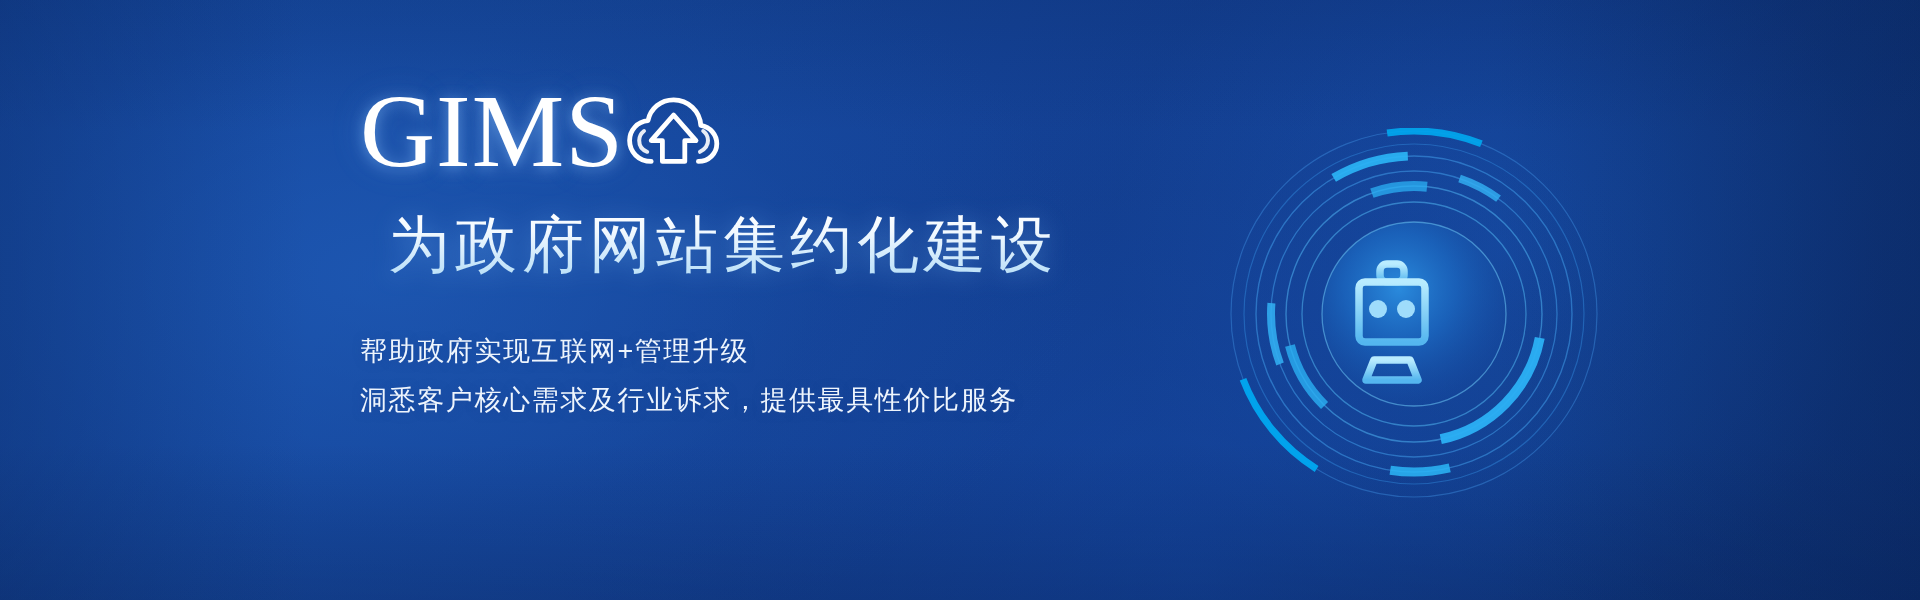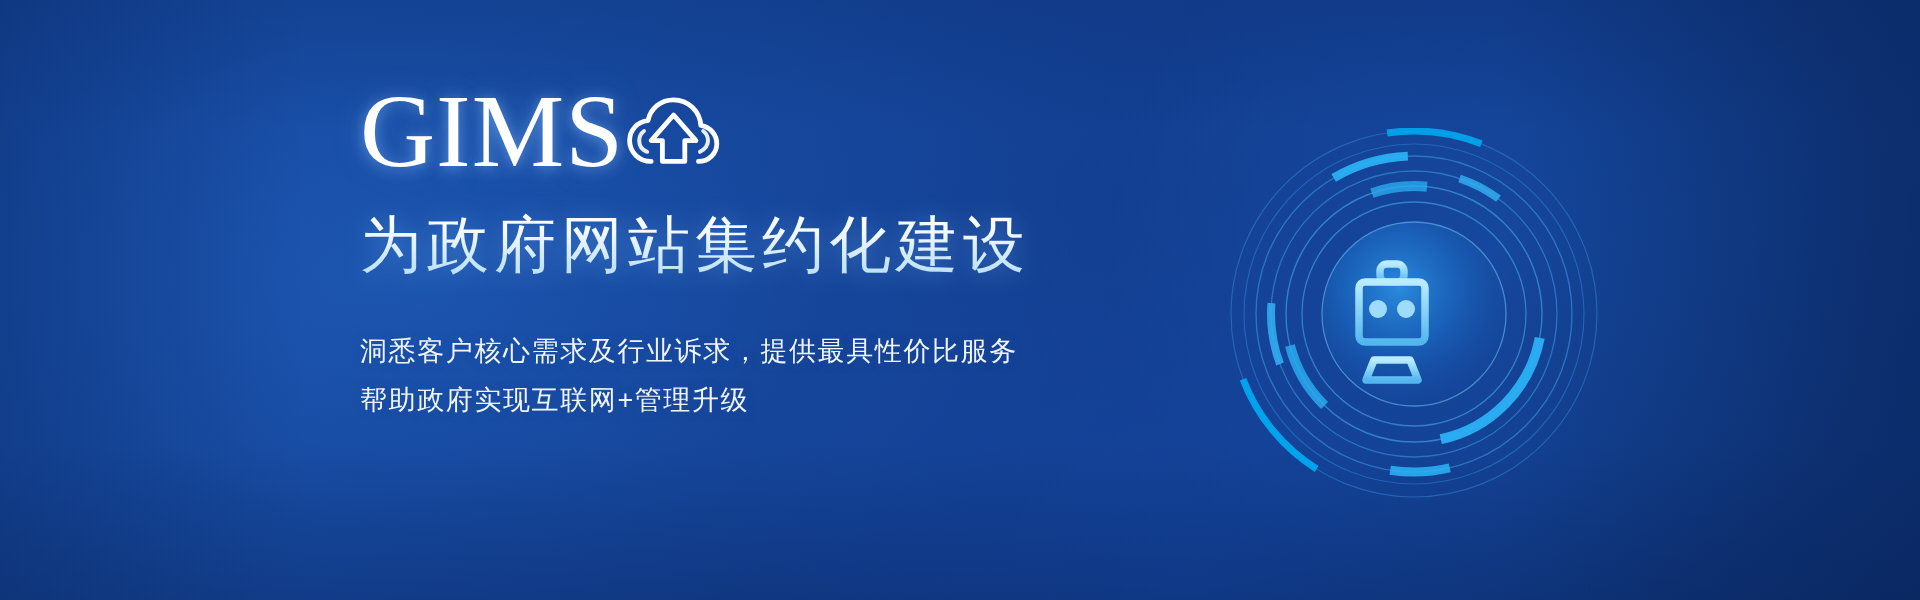--- a/index.html
+++ b/index.html
@@ -60,20 +60,21 @@
     font-weight: 400;
     letter-spacing: 5px;
     line-height: 1.18;
     background: linear-gradient(180deg, #ffffff 0%, #f2f9ff 32%, #cfe9fb 68%, #b4ddf7 100%);
     -webkit-background-clip: text;
     background-clip: text;
     color: transparent;
     -webkit-text-fill-color: transparent;
     filter: drop-shadow(0 2px 12px rgba(120,185,250,0.45));
     white-space: nowrap;
+    margin-left: 28px;
   }
 
   .sublines {
     margin-top: 46px;
   }
   .subline {
     font-size: 27px;
     line-height: 1.82;
     letter-spacing: 1.6px;
     color: #eef5fd;
@@ -125,22 +126,22 @@
                  C80 7 95 21 96 39 C108 41 116 51 116 62 C116 74 106 84 93 84" stroke="#ffffff" stroke-width="6" stroke-linecap="round" stroke-linejoin="round"></path>
         <path d="M29 72 C23 70 19 65 19 58 C19 53 21 49 25 46" stroke="#ffffff" stroke-width="5" stroke-linecap="round" opacity="0.9"></path>
         <path d="M95 72 C101 69 105 64 105 58 C105 53 103 49 99 46" stroke="#ffffff" stroke-width="5" stroke-linecap="round" opacity="0.9"></path>
         <path d="M62 26 L90 58 L76 58 L76 84 L48 84 L48 58 L34 58 Z" stroke="#ffffff" stroke-width="6" stroke-linejoin="round" fill="none"></path>
       </svg>
     </div>
 
     <div class="headline">为政府网站集约化建设</div>
 
     <div class="sublines">
+      <div class="subline">帮助政府实现互联网+管理升级</div>
       <div class="subline">洞悉客户核心需求及行业诉求，提供最具性价比服务</div>
-      <div class="subline">帮助政府实现互联网+管理升级</div>
     </div>
   </div>
 
 
   <svg class="tech-circle" viewBox="0 0 372 372" fill="none">
     <defs>
       <radialGradient id="coreGlow" cx="42%" cy="36%" r="66%">
         <stop offset="0%" stop-color="#2b8ee0" stop-opacity="0.95"></stop>
         <stop offset="46%" stop-color="#1c6bc4" stop-opacity="0.72"></stop>
         <stop offset="100%" stop-color="#14479c" stop-opacity="0.25"></stop>

